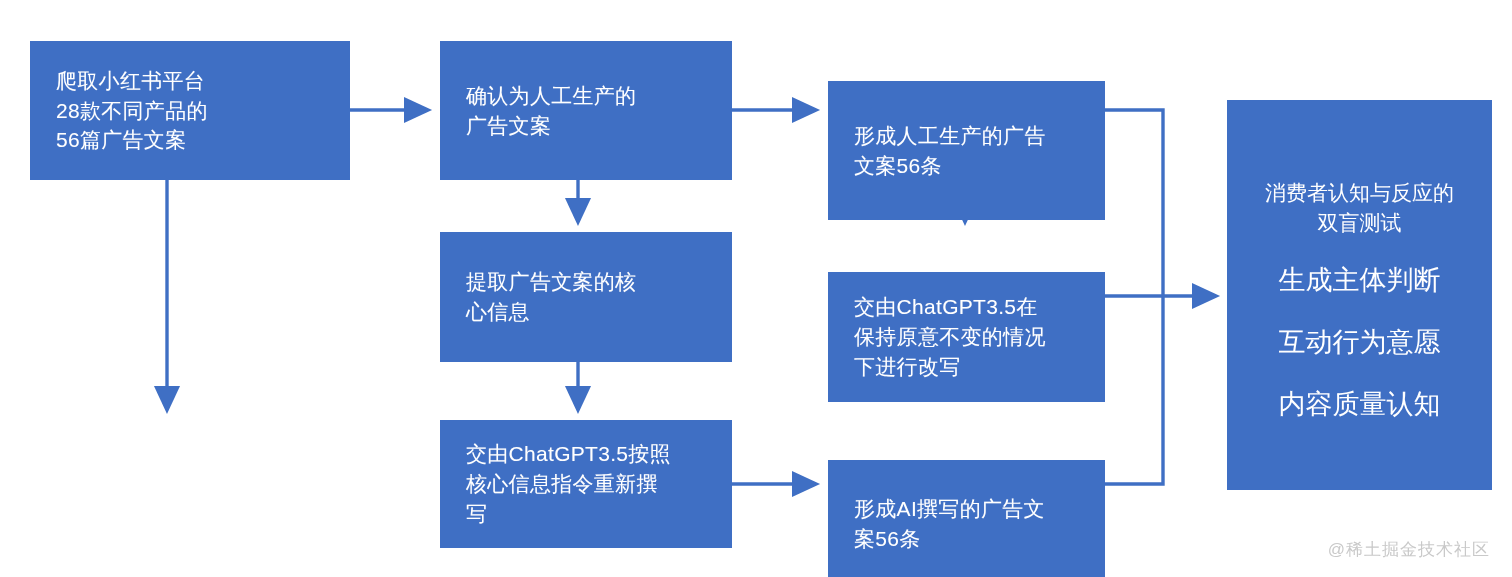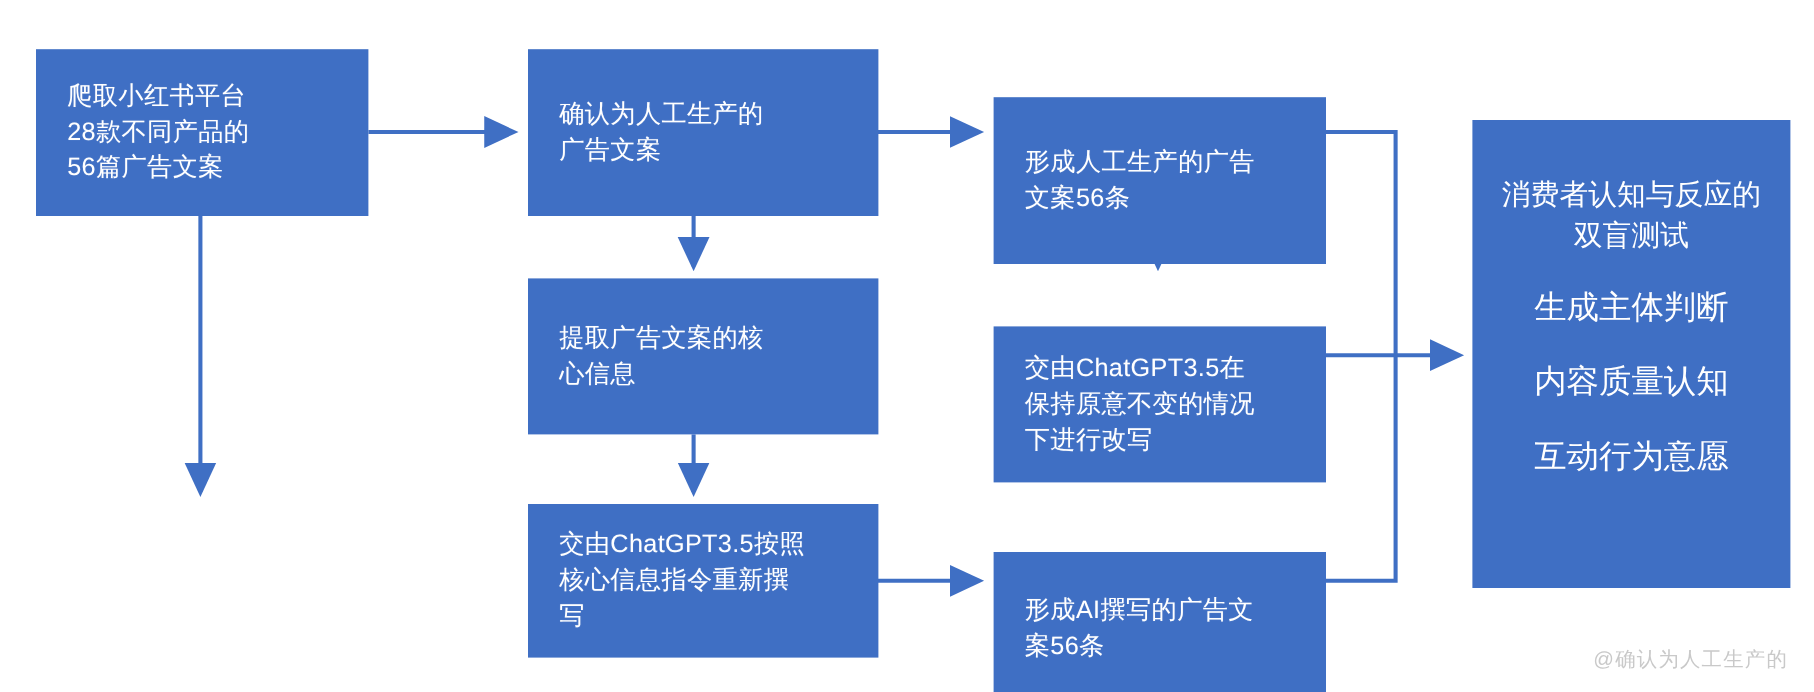--- a/index.html
+++ b/index.html
@@ -38,41 +38,42 @@
   .node .txt {
     font-size: 21px;
     line-height: 1.42;
     letter-spacing: 0.3px;
     padding: 0 26px;
     white-space: pre-line;
     font-weight: 400;
     text-shadow: 0 0 1px rgba(255,255,255,0.25);
   }
   
-  .c1 { left: 30px;  width: 277px; }
+  .c1 { left: 30px;  width: 320px; }
   .c2 { left: 440px; width: 292px; }
   .c3 { left: 828px; width: 277px; margin-top: 40px; }
   .r1 { top: 41px;  height: 139px; }
   .r2 { top: 232px; height: 130px; }
   .r3 { top: 420px; height: 128px; }
 
   #node-final {
     left: 1227px;
     top: 100px;
     width: 265px;
     height: 390px;
     justify-content: flex-start;
     padding-top: 46px;
   }
   #node-final .final-title {
-    font-size: 24px;
+    font-size: 21px;
     line-height: 1.42;
     text-align: center;
     padding: 0 18px;
     white-space: pre-line;
+    margin-top: 32px;
   }
   #node-final .final-list {
     margin: 0;
     padding: 0;
     list-style: none;
     margin-top: 24px;
   }
   #node-final .final-list li {
     font-size: 27px;
     text-align: center;
@@ -178,20 +179,20 @@
   <div class="node c3 r3">
     <div class="txt">形成AI撰写的广告文
 案56条</div>
   </div>
 
   <div class="node" id="node-final">
     <div class="final-title">消费者认知与反应的
 双盲测试</div>
     <ul class="final-list">
       <li>生成主体判断</li>
+      <li>互动行为意愿</li>
       <li>内容质量认知</li>
-      <li>互动行为意愿</li>
     </ul>
   </div>
 
-  <div class="watermark">@确认为人工生产的</div>
+  <div class="watermark">@稀土掘金技术社区</div>
 
 </div>
 
 </body></html>

